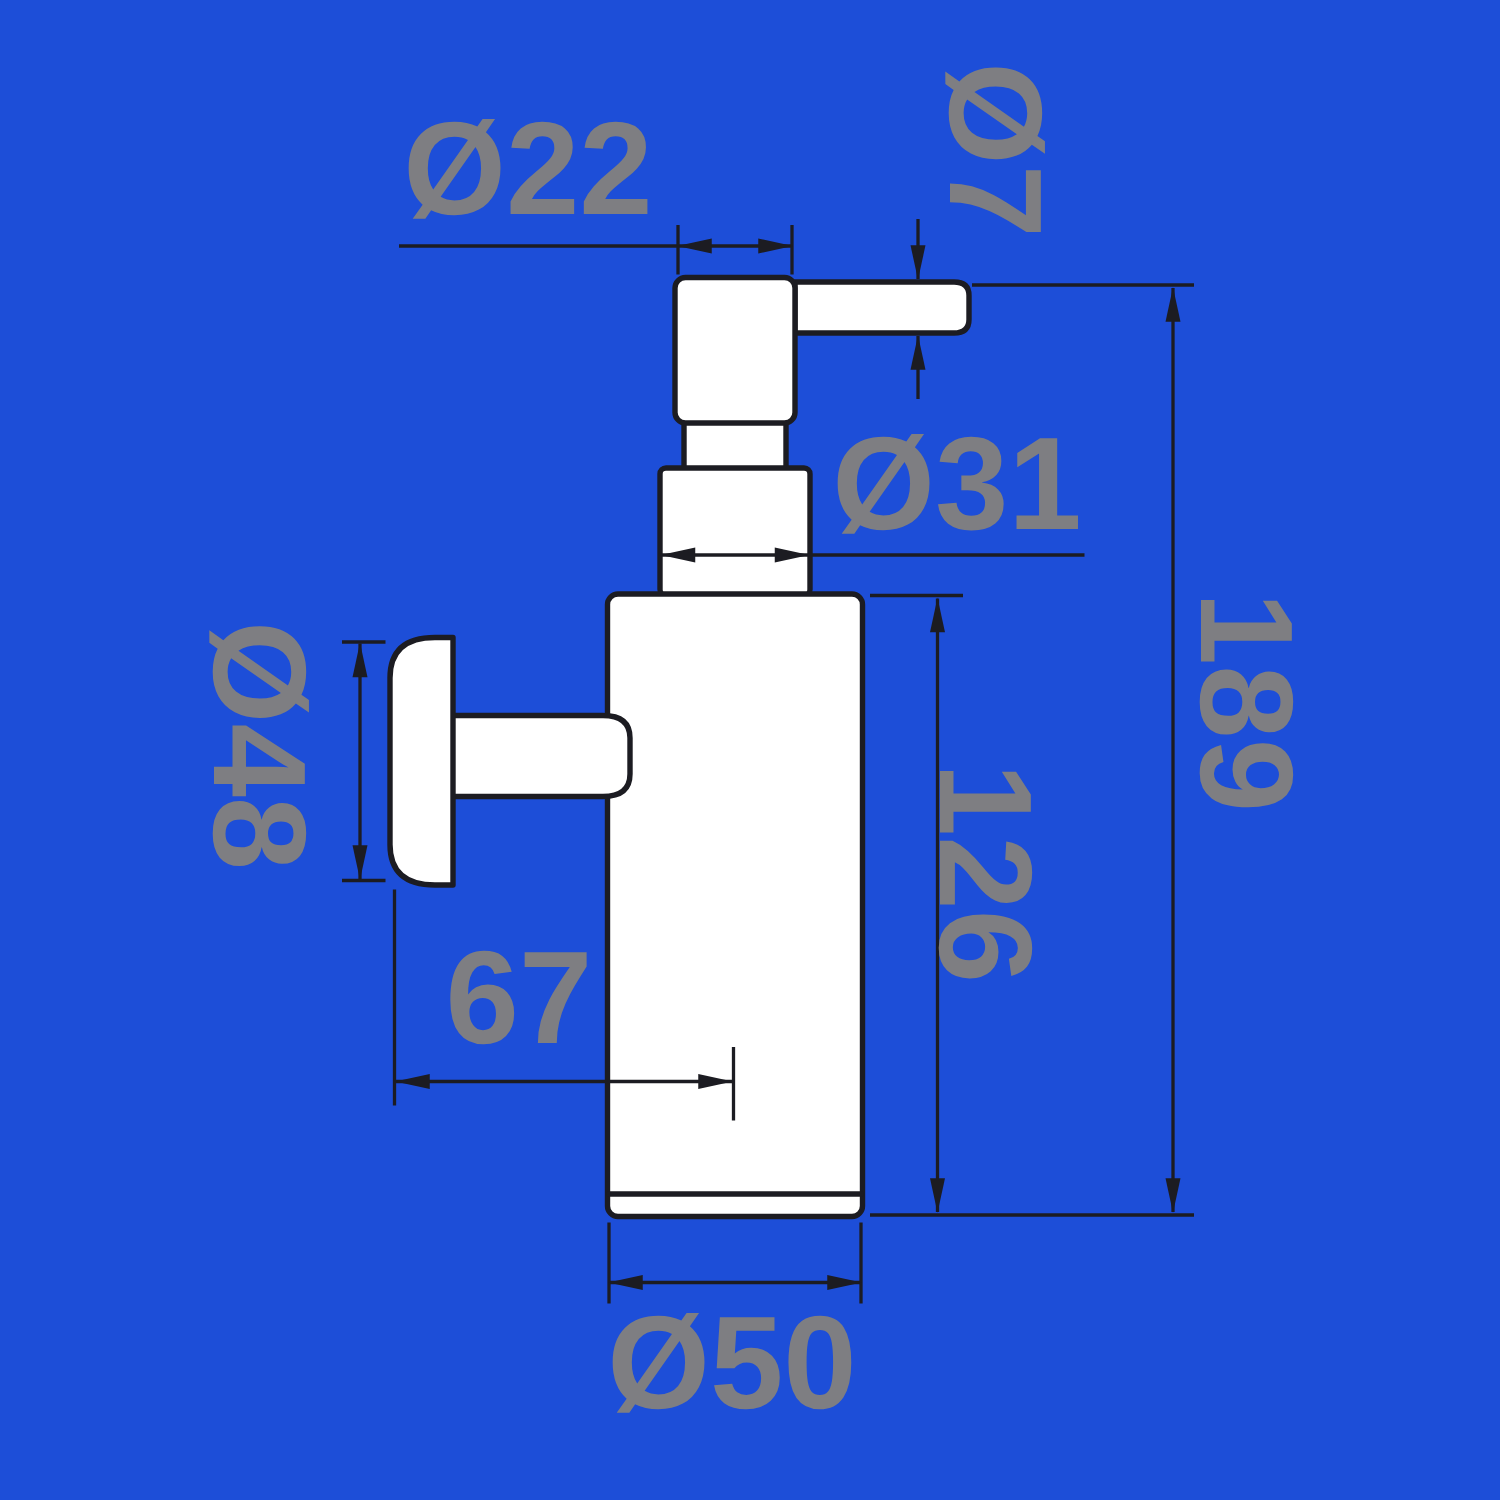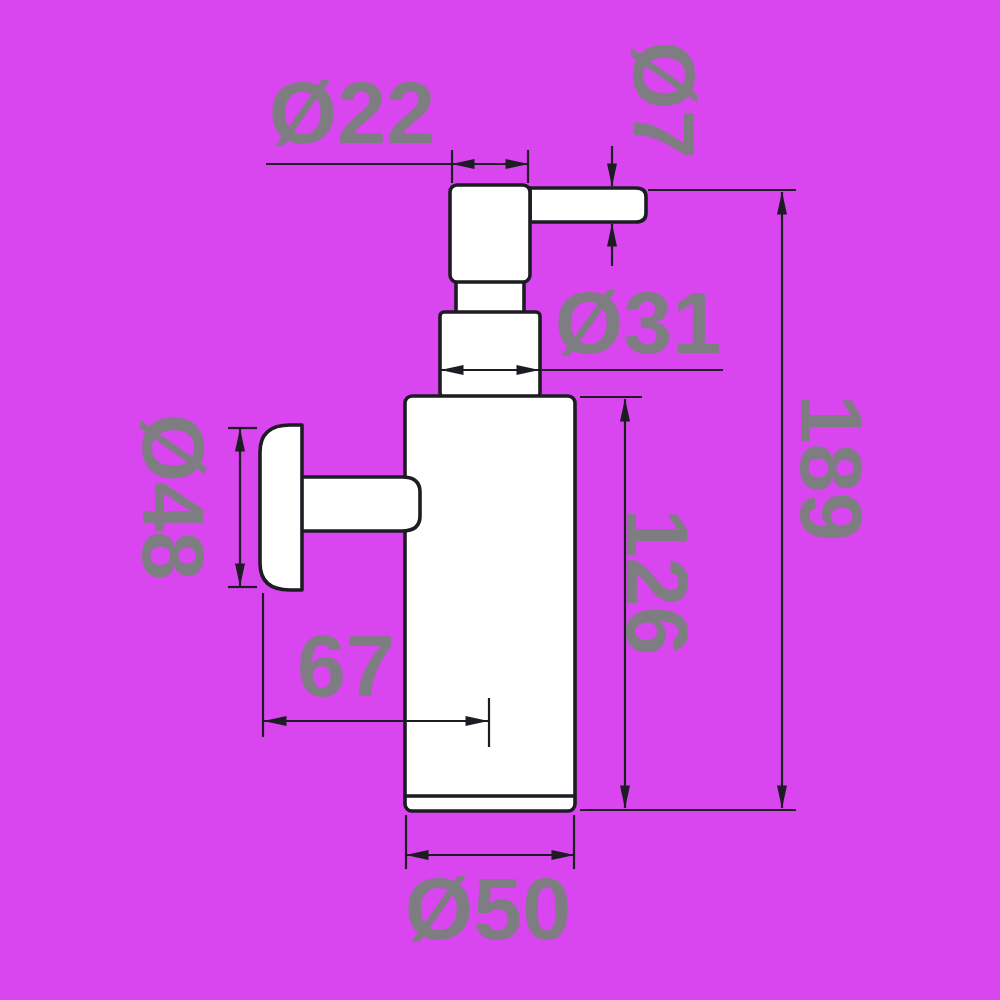--- a/index.html
+++ b/index.html
@@ -1,16 +1,16 @@
 <!DOCTYPE html>
 <html><head>
 <meta charset="utf-8">
 <style>
   html,body{margin:0;padding:0;background:#ffffff;}
-  .stage{width:1000px;height:1000px;position:relative;background:#d946ef;overflow:hidden;}
+  .stage{width:1000px;height:1000px;position:relative;background:#1d4ed8;overflow:hidden;}
   svg{display:block;}
   text{
     font-family:"Liberation Sans","DejaVu Sans",sans-serif;
     font-weight:bold;
   }
 </style>
 </head>
 <body>
 
 <div class="stage">

